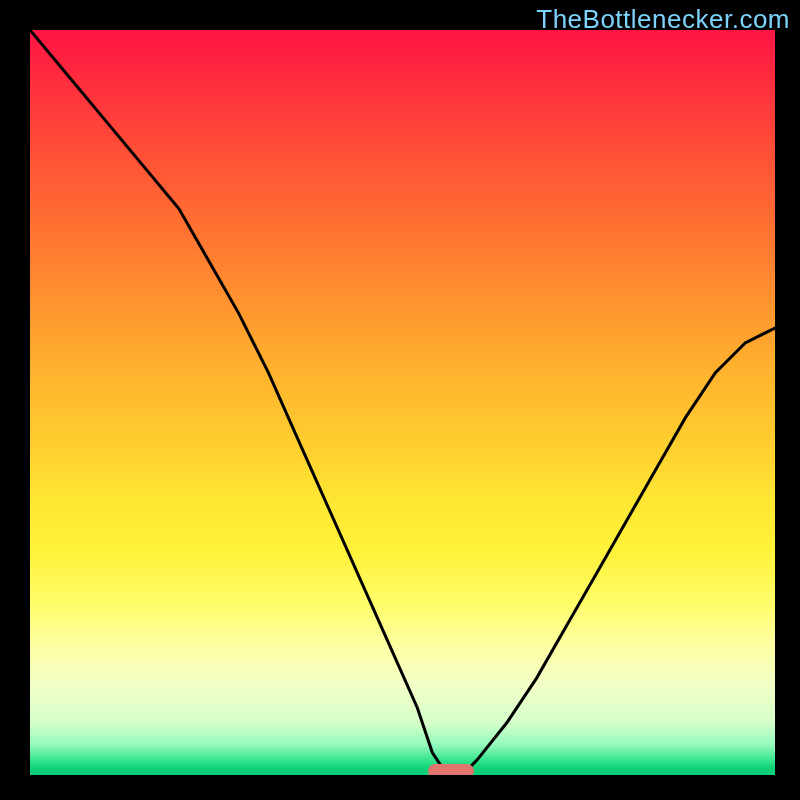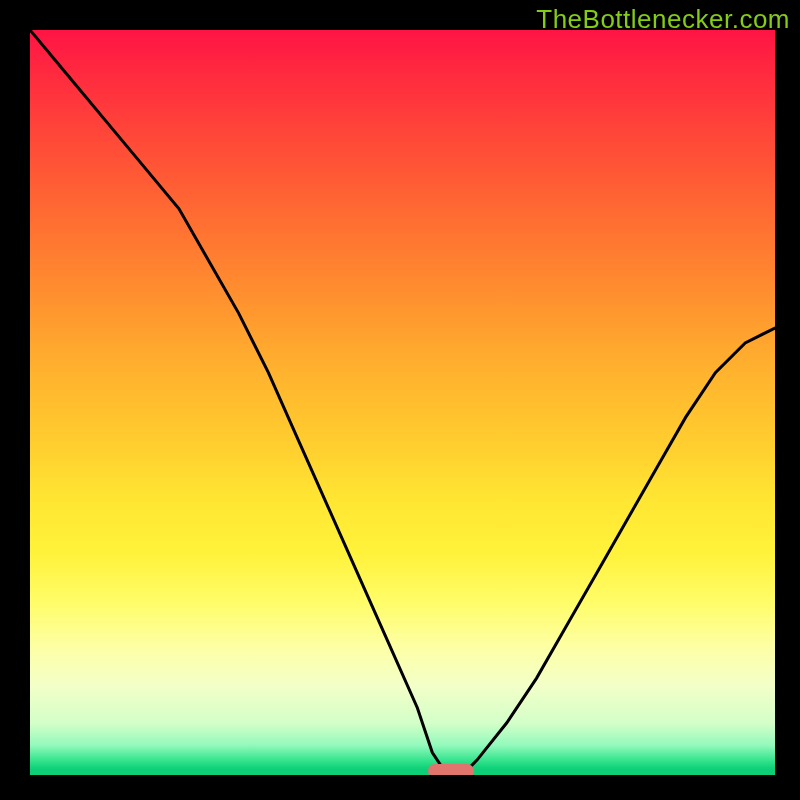--- a/index.html
+++ b/index.html
@@ -14,21 +14,21 @@
   .frame {
     position: relative;
     width: 800px;
     height: 800px;
     background: #000;
   }
   .watermark {
     position: absolute;
     top: 4px;
     right: 10px;
-    color: #84cc16;
+    color: #7dd3fc;
     font-size: 26px;
     font-weight: 500;
     letter-spacing: 0.5px;
     z-index: 5;
   }
   .plot {
     position: absolute;
     left: 30px;
     top: 30px;
     width: 745px;

